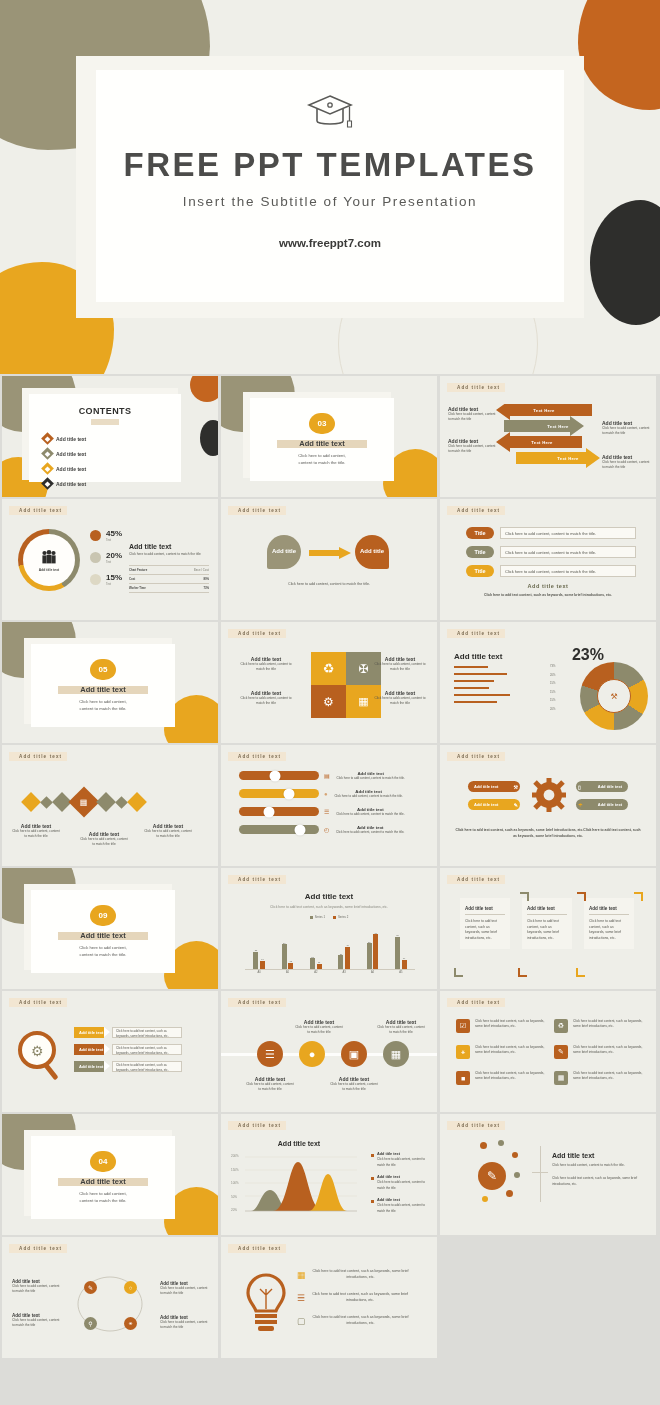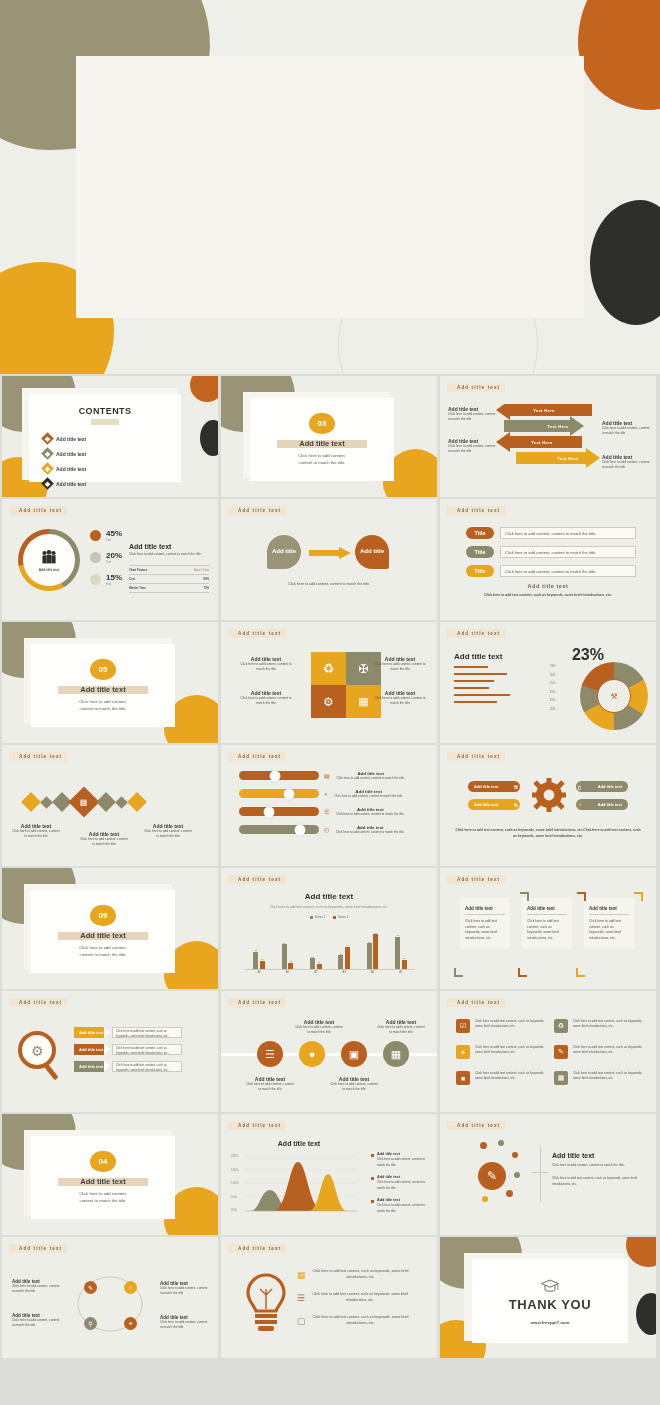--- a/index.html
+++ b/index.html
@@ -194,20 +194,36 @@
 
 <div class="page">
 
   <div class="hero">
     <div class="blob blob-olive-tl"></div>
     <div class="blob blob-orange-tr"></div>
     <div class="blob blob-black-r"></div>
     <div class="blob blob-yellow-bl"></div>
     <div class="hero-swirl"></div>
     <div class="hero-card-outer"></div>
+    <div class="hero-card">
+      <span class="cap-icon">
+        <svg width="50" height="46" viewBox="0 0 50 46">
+          <path d="M25 6 L46 15 L25 24 L4 15 Z" fill="none" stroke="#5a5a57" stroke-width="1.6"></path>
+          <circle cx="25" cy="15" r="2.2" fill="none" stroke="#5a5a57" stroke-width="1.3"></circle>
+          <path d="M12 19 L12 31 C12 35 38 35 38 31 L38 19" fill="none" stroke="#5a5a57" stroke-width="1.6"></path>
+          <path d="M44.5 16.5 L44.5 31" fill="none" stroke="#5a5a57" stroke-width="1.3"></path>
+          <path d="M42.5 31 h4 v6 h-4 z" fill="none" stroke="#5a5a57" stroke-width="1.1"></path>
+        </svg>
+      </span>
+      <div class="hero-title">
+        <span class="hl"></span><span>FREE PPT TEMPLATES</span>
+      </div>
+      <div class="hero-sub">Insert the Subtitle of Your Presentation</div>
+      <div class="hero-url">www.freeppt7.com</div>
+    </div>
   </div>
 
   <div class="grid">
 
     <div class="thumb">
       <div class="sec-blob-olive"></div>
       <div style="position:absolute;left:-16px;bottom:-18px;width:62px;height:58px;background:#e8a61f;border-radius:52% 48% 44% 56%/56% 46% 54% 44%;"></div>
       <div style="position:absolute;right:-8px;top:44px;width:26px;height:36px;background:#2e2e2c;border-radius:50%;"></div>
       <div style="position:absolute;right:-6px;top:-8px;width:34px;height:34px;background:#c4651f;border-radius:50%;"></div>
       <div class="cont-card-outer"></div>
@@ -889,36 +905,16 @@
           <span style="font-size:9px;color:#b8601f;">☰</span>
           <span class="body-txt" style="font-size:3.6px;width:98px;text-align:center;">Click here to add text content, such as keywords, some brief introductions, etc.</span>
         </div>
         <div style="display:flex;align-items:center;gap:6px;">
           <span style="font-size:9px;color:#8d8a6c;">▢</span>
           <span class="body-txt" style="font-size:3.6px;width:98px;text-align:center;">Click here to add text content, such as keywords, some brief introductions, etc.</span>
         </div>
       </div>
     </div>
 
-    <div class="thumb">
-      <div style="position:absolute;left:-14px;top:-24px;width:96px;height:76px;background:#9a9477;border-radius:50% 48% 58% 42%/52% 56% 44% 48%;"></div>
-      <div style="position:absolute;right:-14px;top:-14px;width:44px;height:44px;background:#c4651f;border-radius:50%;"></div>
-      <div style="position:absolute;right:-10px;top:56px;width:30px;height:42px;background:#2e2e2c;border-radius:50%;"></div>
-      <div style="position:absolute;left:-16px;bottom:-18px;width:62px;height:56px;background:#e8a61f;border-radius:52% 48% 44% 56%/56% 46% 54% 44%;"></div>
-      <div class="ty-card-outer"></div>
-      <div class="ty-card">
-        <span>
-          <svg width="20" height="18" viewBox="0 0 20 18">
-            <path d="M10 2 L18.5 5.6 L10 9.2 L1.5 5.6 Z" fill="none" stroke="#5a5a57" stroke-width=".9"></path>
-            <path d="M5 7.2 L5 12 C5 13.6 15 13.6 15 12 L15 7.2" fill="none" stroke="#5a5a57" stroke-width=".9"></path>
-            <path d="M17.8 6.2 L17.8 12" stroke="#5a5a57" stroke-width=".7"></path>
-          </svg>
-        </span>
-        <div class="ty-title">
-          <span class="hl3"></span><span>THANK YOU</span>
-        </div>
-        <div class="ty-url">www.freeppt7.com</div>
-      </div>
-    </div>
 
   </div>
 
 </div>
 
 </body></html>

